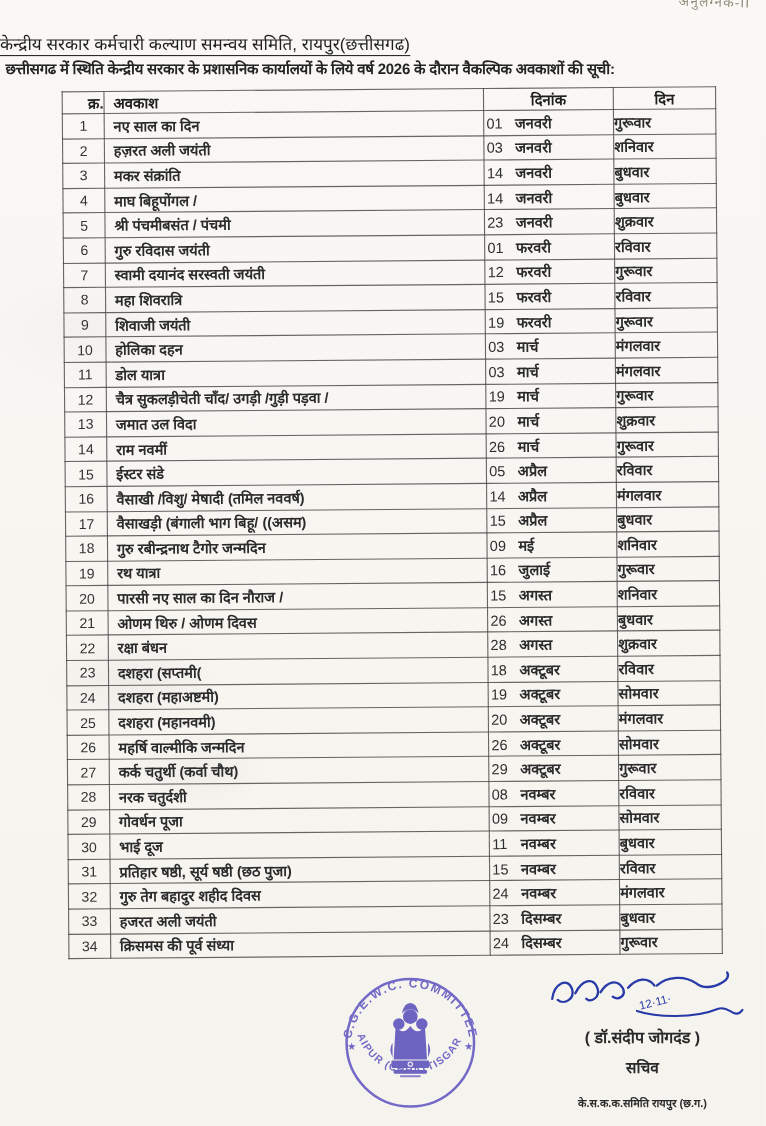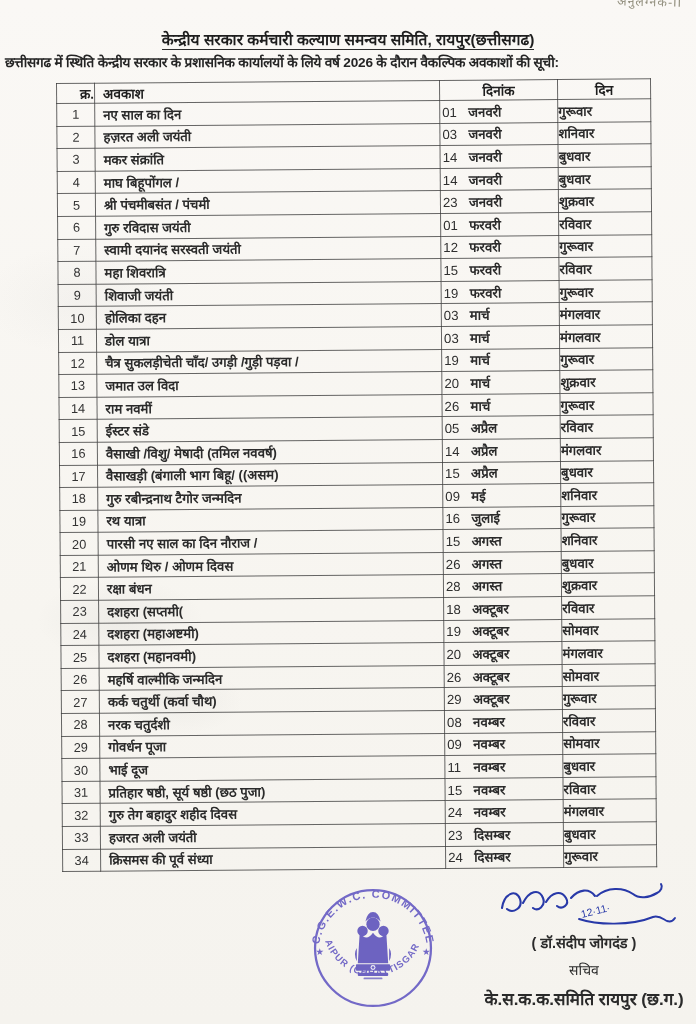--- a/index.html
+++ b/index.html
@@ -19,21 +19,21 @@
       linear-gradient(180deg,#faf8f5 0%,#f7f5f0 60%,#f5f3ee 100%);
   }
   
   .annex{
     position:absolute;top:-7px;right:14px;
     color:#93907f;font-size:12.5px;letter-spacing:1px;
     transform:rotate(1.5deg);
   }
   .title{
     position:absolute;top:28px;left:0;width:100%;
-    text-align:center;font-size:15.5px;font-weight:bold;color:#1e1e1e;
+    text-align:left;font-size:15.5px;font-weight:normal;color:#1e1e1e;
   }
   .title .ul{border-bottom:1.6px solid #2b2b2b;padding-bottom:1px;}
   .subtitle{
     position:absolute;top:52px;left:5px;width:688px;
     font-size:13.6px;font-weight:bold;color:#242424;
     letter-spacing:-0.2px;
   }
   
   .sheet{
     position:absolute;left:56px;top:83px;width:594px;
@@ -56,22 +56,22 @@
   td.c-serial{text-align:center;font-size:12.8px;font-weight:normal;color:#333;}
   td.c-holiday{font-weight:bold;padding-left:8px;}
   td.c-date{font-weight:bold;padding-left:2px;}
   td.c-date .num{display:inline-block;width:26px;font-weight:normal;color:#2f2f2f;}
   td.c-day{font-weight:bold;text-align:left;}
   
   .stamp{position:absolute;left:294px;top:872px;width:158px;height:152px;opacity:.88;}
   .sig-block{position:absolute;left:474px;top:874px;width:220px;text-align:center;}
   .sig-svg{display:block;margin:0 auto -4px auto;}
   .sig-name{font-size:14.5px;font-weight:bold;color:#2a2a2a;}
-  .sig-title{font-size:14px;font-weight:normal;color:#2a2a2a;margin-top:8px;}
-  .sig-org{font-size:17px;font-weight:bold;color:#2a2a2a;margin-top:8px;}
+  .sig-title{font-size:14px;font-weight:bold;color:#2a2a2a;margin-top:8px;}
+  .sig-org{font-size:10px;font-weight:bold;color:#2a2a2a;margin-top:16px;}
 </style>
 </head>
 <body>
 
 <div class="page">
 
   <div class="annex">अनुलग्नक-II</div>
 
   <div class="title">
     <span class="ul">केन्द्रीय सरकार कर्मचारी कल्याण समन्वय समिति, रायपुर(छत्तीसगढ)</span>

